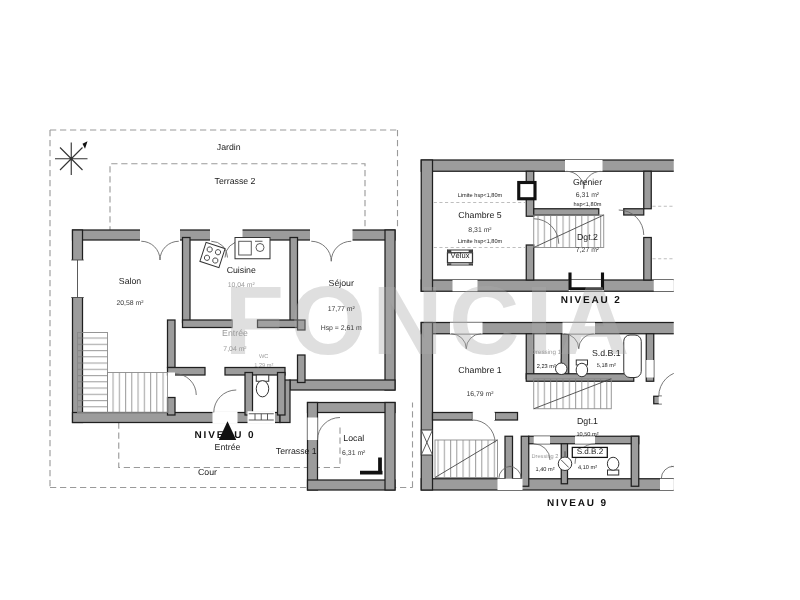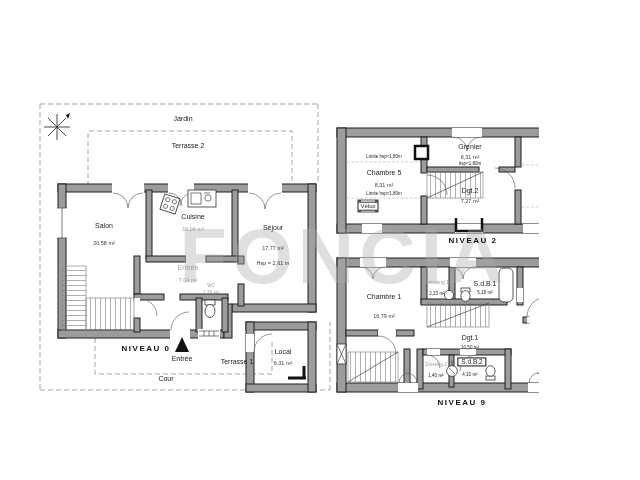--- a/index.html
+++ b/index.html
@@ -268,21 +268,21 @@
 <div class="lbl area" style="left:273px;top:248px">17,77 m²</div>
 <div class="lbl area" style="left:273px;top:263px">Hsp = 2,61 m</div>
 <div class="lbl muted" style="left:188px;top:268px">Entrée</div>
 <div class="lbl area muted" style="left:188px;top:280px">7,04 m²</div>
 <div class="lbl tiny muted" style="left:211px;top:286px">WC</div>
 <div class="lbl tiny muted" style="left:211px;top:293px">1,29 m²</div>
 <div class="lbl" style="left:182px;top:359px">Entrée</div>
 <div class="lbl" style="left:237px;top:362px">Terrasse 1</div>
 <div class="lbl" style="left:283px;top:352px">Local</div>
 <div class="lbl area" style="left:283px;top:363px">6,31 m²</div>
-<div class="lbl title" style="left:146px;top:349px">NIVEAU 0</div>
+<div class="lbl title" style="left:180px;top:349px">NIVEAU 0</div>
 <div class="lbl" style="left:166px;top:379px">Cour</div>
 
 <div class="lbl tiny" style="left:384px;top:157px">Limite hsp&lt;1,80m</div>
 <div class="lbl" style="left:384px;top:173px">Chambre 5</div>
 <div class="lbl area" style="left:384px;top:185px">8,31 m²</div>
 <div class="lbl tiny" style="left:384px;top:194px">Limite hsp&lt;1,80m</div>
 <div class="lbl boxed" style="left:368px;top:206px">Vélux</div>
 <div class="lbl" style="left:470px;top:147px">Grenier</div>
 <div class="lbl area" style="left:470px;top:157px">6,31 m²</div>
 <div class="lbl tiny" style="left:470px;top:164px">hsp&lt;1,80m</div>

